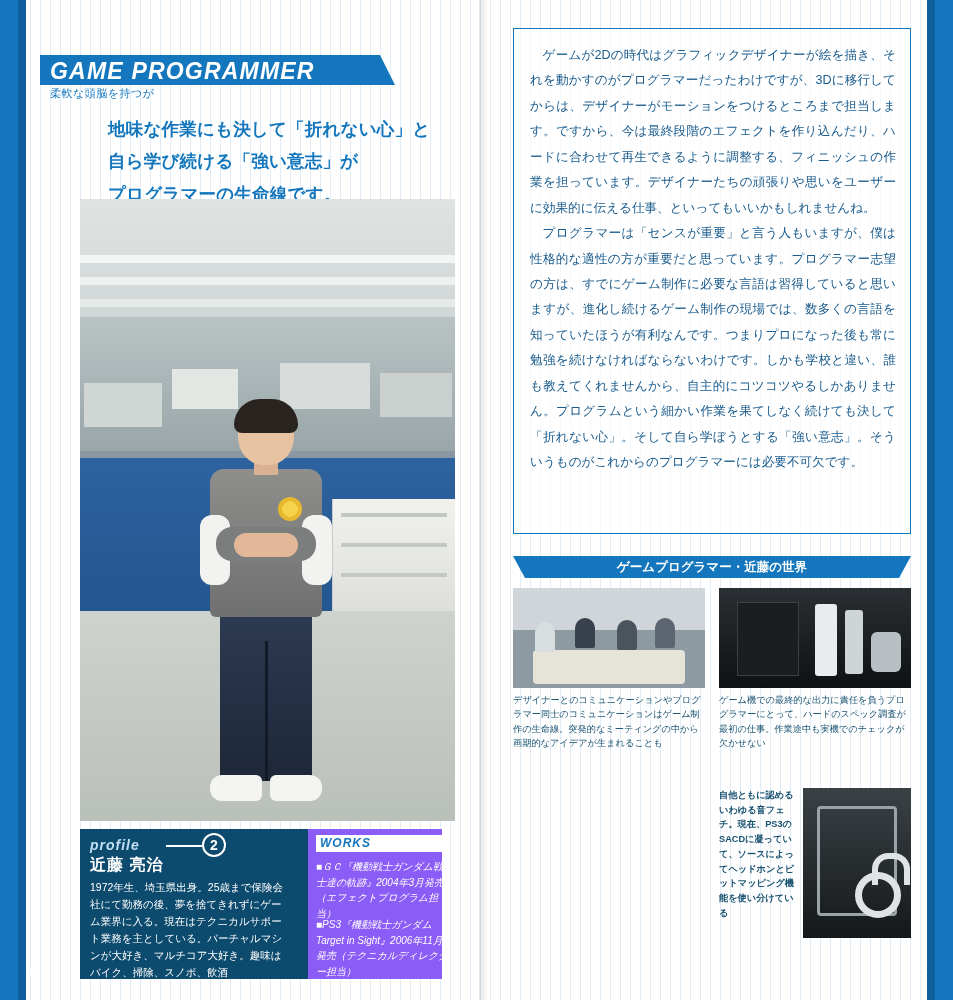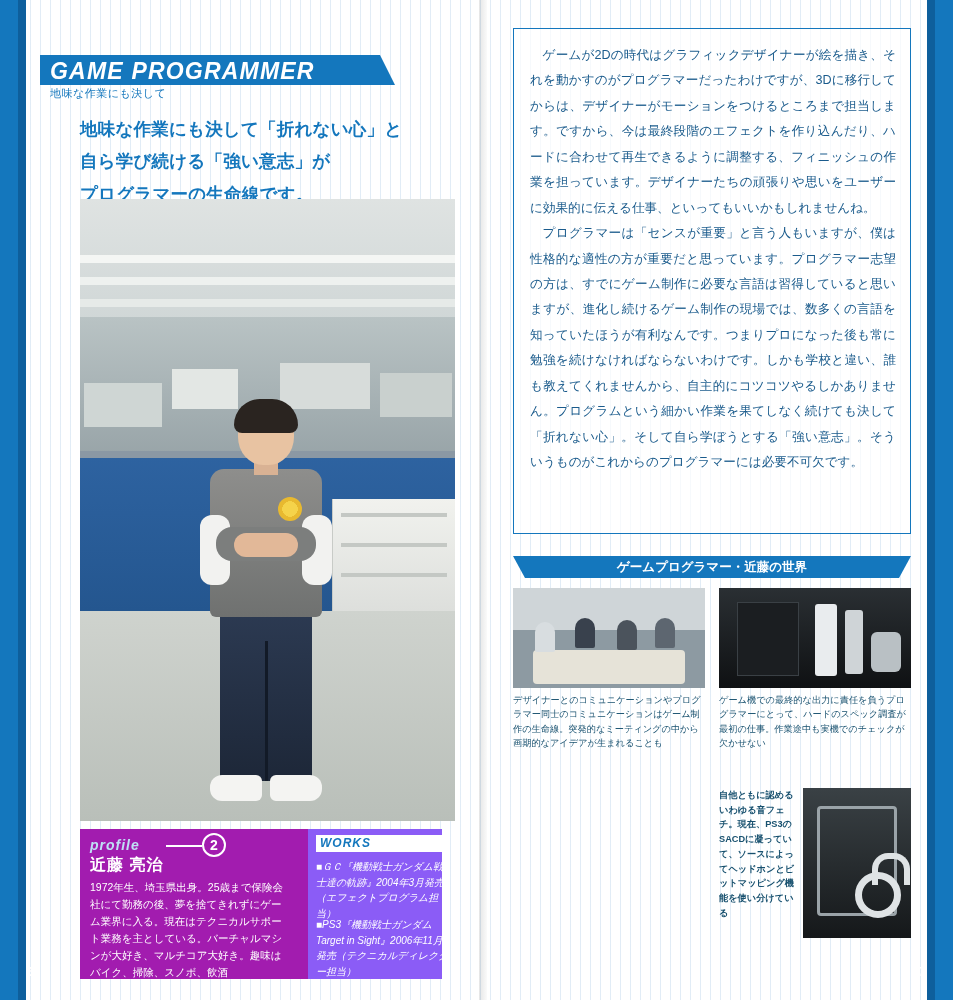--- a/index.html
+++ b/index.html
@@ -55,21 +55,21 @@
   }
   .header-sub {
     position: absolute; left: 10px; top: 31px;
     color: #1477bd; font-size: 11px; letter-spacing: 0.5px;
     white-space: nowrap;
   }
 
   .lead {
     position: absolute; left: 54px; top: 80px; width: 400px;
     color: #1477bd; font-size: 17.5px; line-height: 1.85;
-    font-weight: bold; letter-spacing: 0.2px;
+    font-weight: bold; letter-spacing: 0.2px; padding-left: 28px;
   }
 
   
   .photo-main {
     position: absolute; left: 54px; top: 166px; width: 375px; height: 622px;
     overflow: hidden;
     background: #6d7b86;
   }
   .pm-ceiling { position:absolute; left:0; top:0; width:100%; height:130px;
      background: linear-gradient(to bottom,#dfe3e2,#cfd6d6); }
@@ -113,21 +113,21 @@
     background:radial-gradient(circle at 50% 50%, #f5d34a 0 45%, #e8b92f 46% 100%);}
   .p-jeans { position:absolute; left:20px; top:208px; width:92px; height:170px;
     background:linear-gradient(to bottom,#2c3a52,#1d2738); border-radius:6px 6px 4px 4px;}
   .p-jeans:after{content:""; position:absolute; left:45px; top:30px; width:3px; height:140px; background:#121a27;}
   .p-shoeL { position:absolute; left:10px; top:372px; width:52px; height:26px; background:#f4f4f2; border-radius:12px 6px 6px 12px;}
   .p-shoeR { position:absolute; left:70px; top:372px; width:52px; height:26px; background:#f4f4f2; border-radius:6px 12px 12px 6px;}
 
   
   .profile-box {
     position: absolute; left: 54px; top: 796px; width: 264px; height: 150px;
-    background: #a21caf; color: #fff;
+    background: #0c4a6e; color: #fff;
   }
   .profile-tag {
     position: absolute; left: 10px; top: 8px;
     color: #bfe0f5; font-size: 14px; font-weight: bold; font-style: italic; letter-spacing: 1px;
   }
   .profile-num {
     position: absolute; left: 122px; top: 4px; width: 24px; height: 24px; border-radius: 50%;
     border: 2px solid #ffffff; color: #ffffff; font-size: 14px; font-weight: bold;
     text-align: center; line-height: 21px;
   }
@@ -233,21 +233,21 @@
 <body>
 
 <div class="page">
   <div class="bg-rules"></div>
 
   <div class="left-page">
 
     <div class="header-bar">
       <div class="bluewedge"></div>
       <div class="header-title">GAME PROGRAMMER</div>
-      <div class="header-sub">地味な作業にも決して</div>
+      <div class="header-sub">柔軟な頭脳を持つが</div>
     </div>
 
     <div class="lead" style="white-space:pre-line;">地味な作業にも決して「折れない心」と
 自ら学び続ける「強い意志」が
 プログラマーの生命線です。</div>
 
     <div class="photo-main">
       <div class="pm-ceiling"></div>
       <div class="pm-office"></div>
       <div class="pm-desks">

